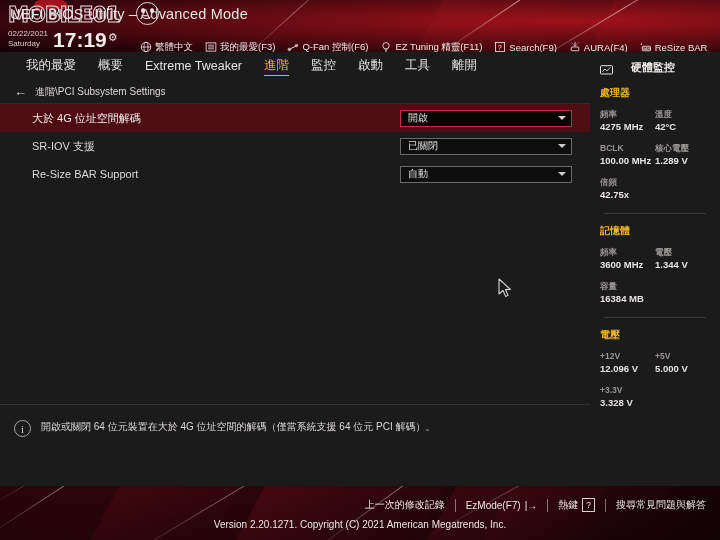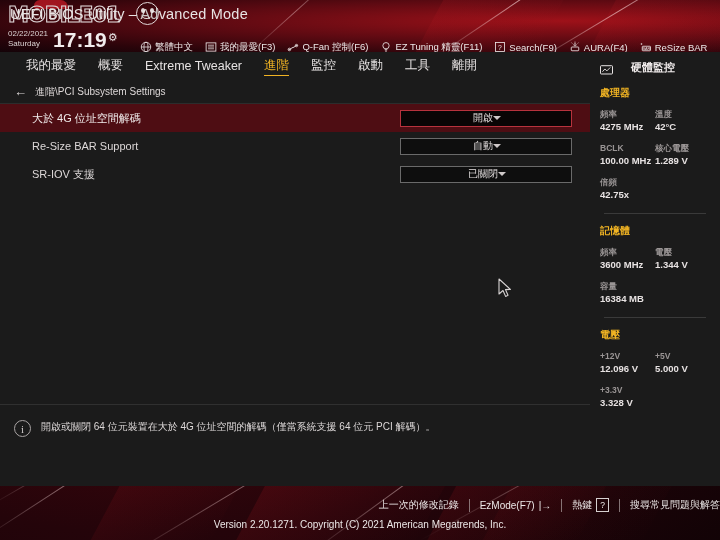--- a/index.html
+++ b/index.html
@@ -117,21 +117,21 @@
   .setting-row {
     position:relative; height:28px; display:flex; align-items:center;
     padding-left:32px; padding-right:18px;
   }
   .setting-row.selected { background:#4e0d13; }
   .setting-label { font-size:11px; color:#ddd8d8; flex:1; white-space:nowrap; }
   .setting-row.selected .setting-label { color:#f1ecec; }
 
   .dropdown {
     width:172px; height:17px; background:#0e0e0e; border:1px solid #6a6a6a;
-    display:flex; align-items:center; justify-content:center;
+    display:flex; align-items:center; justify-content:space-between;
     padding:0 5px 0 7px; cursor:pointer;
   }
   .setting-row.selected .dropdown { border-color:#b8323d; background:#0a0505; }
   .dd-value { font-size:10px; color:#e3dede; white-space:nowrap; }
   .dd-caret { width:0; height:0; border-left:4px solid transparent; border-right:4px solid transparent; border-top:4.5px solid #cfc9c9; }
 
   
   .helpbox {
     position:absolute; left:0; top:404px; width:590px; height:82px;
     background:#1b1b1b; border-top:1px solid #303030;
@@ -159,21 +159,21 @@
   .sb-cell.full { width:100%; }
   .sb-k { font-size:8.5px; color:#9a9595; line-height:11px; }
   .sb-v { font-size:9.5px; color:#e7e2e2; line-height:13px; }
   .sb-div { height:1px; background:#3a3a3a; margin:2px 4px 10px 4px; }
 
   
   .bottombar {
     position:absolute; left:0; top:486px; width:720px; height:54px; overflow:hidden;
   }
   .bb-items {
-    position:absolute; right:0; top:12px;
+    position:absolute; right:14px; top:12px;
     display:flex; align-items:center; gap:10px;
   }
   .bb-item { font-size:10px; color:#ece7e7; display:flex; align-items:center; gap:4px; cursor:pointer; white-space:nowrap; }
   .bb-sep { width:1px; height:13px; background:#b9adad; opacity:.65; }
   .key-box { border:1px solid #d6d0d0; font-size:8.5px; padding:0 3px; line-height:12px; color:#efeaea; }
   .version {
     position:absolute; left:0; right:0; top:33px; text-align:center;
     font-size:10px; color:#ece7e7;
   }
 
@@ -332,31 +332,31 @@
 
     <div class="setting-row selected">
       <span class="setting-label">大於 4G 位址空間解碼</span>
       <span class="dropdown">
         <span class="dd-value">開啟</span>
         <span class="dd-caret"></span>
       </span>
     </div>
 
     <div class="setting-row">
+      <span class="setting-label">SR-IOV 支援</span>
+      <span class="dropdown">
+        <span class="dd-value">已關閉</span>
+        <span class="dd-caret"></span>
+      </span>
+    </div>
+
+    <div class="setting-row">
       <span class="setting-label">Re-Size BAR Support</span>
       <span class="dropdown">
         <span class="dd-value">自動</span>
-        <span class="dd-caret"></span>
-      </span>
-    </div>
-
-    <div class="setting-row">
-      <span class="setting-label">SR-IOV 支援</span>
-      <span class="dropdown">
-        <span class="dd-value">已關閉</span>
         <span class="dd-caret"></span>
       </span>
     </div>
 
   </div>
 
   <div class="helpbox">
     <span class="info-ico">i</span>
     <span class="help-text">開啟或關閉 64 位元裝置在大於 4G 位址空間的解碼（僅當系統支援 64 位元 PCI 解碼）。</span>
   </div>

